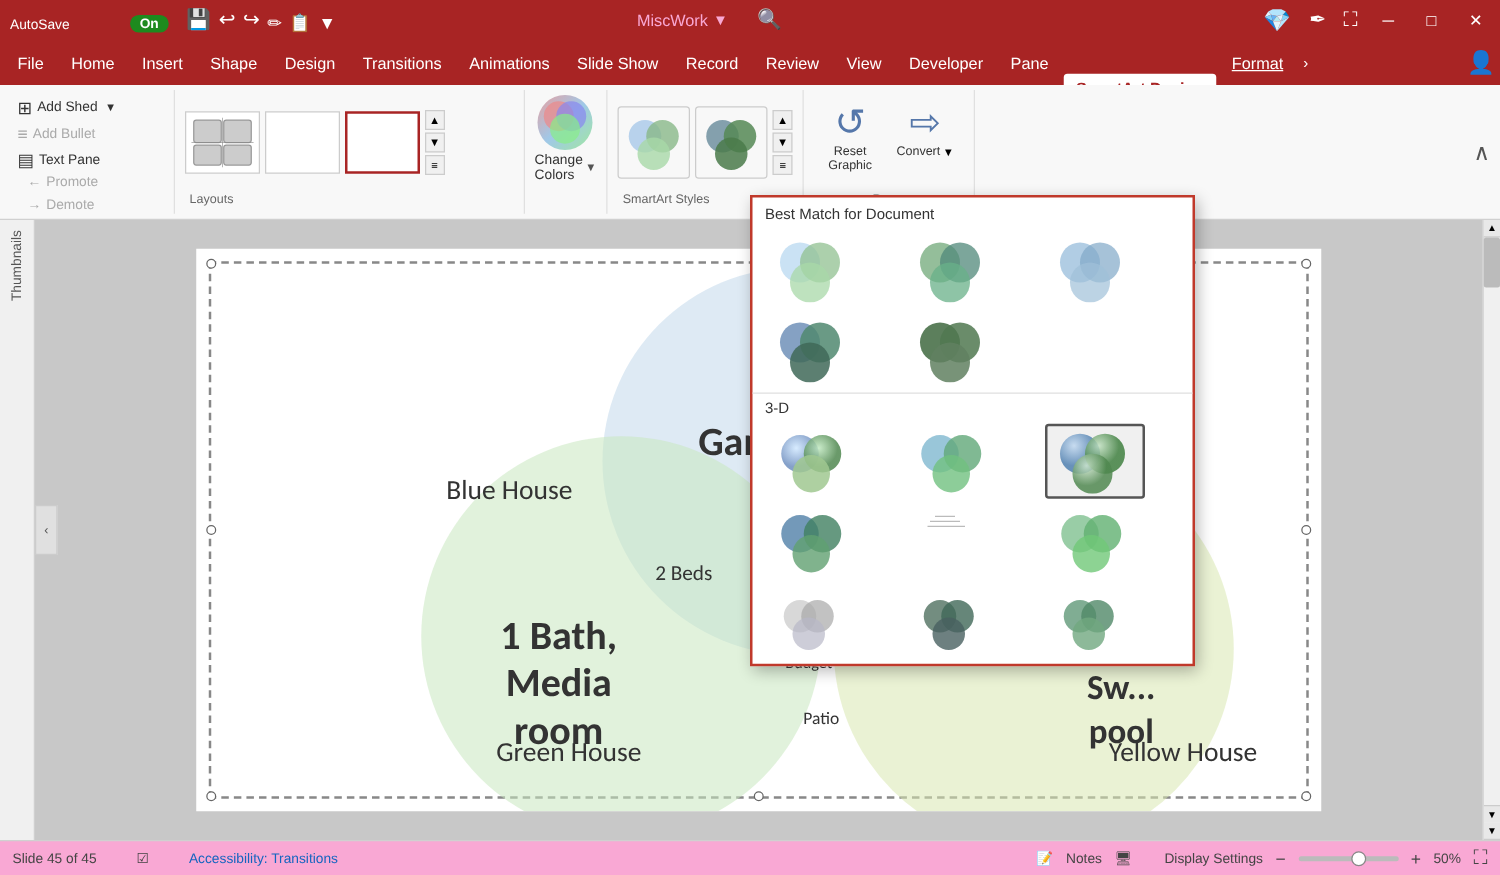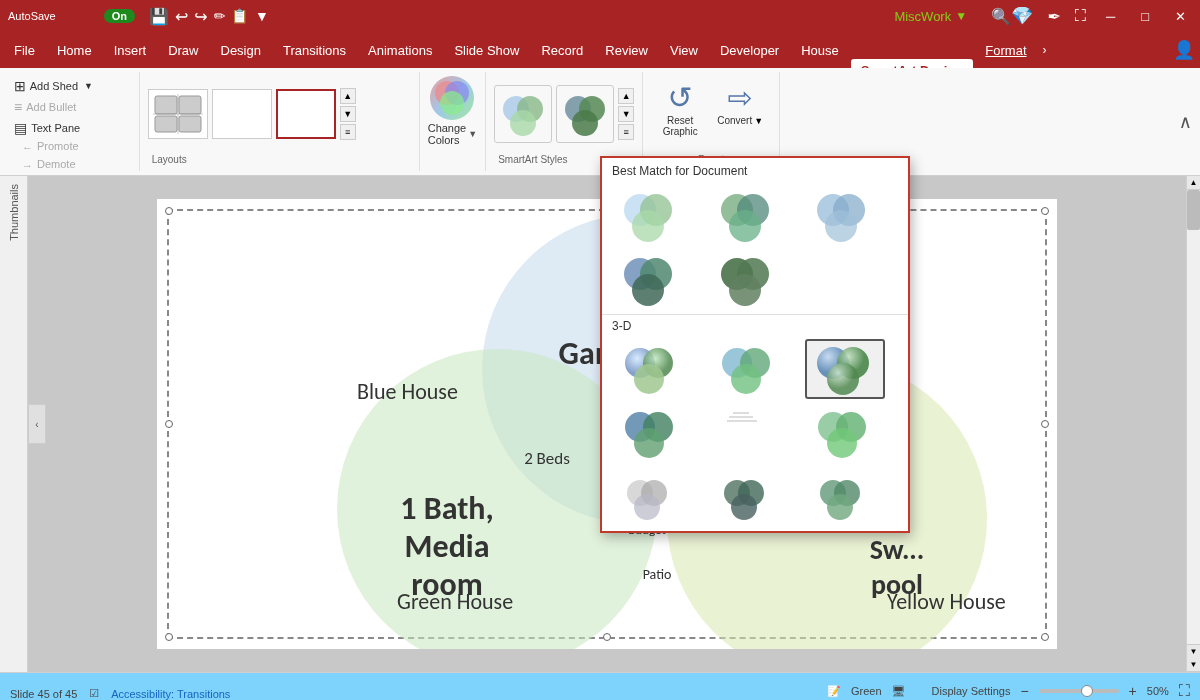--- a/index.html
+++ b/index.html
@@ -7,32 +7,32 @@
 
     
     .title-bar {
       height: 32px;
       background: #a82424;
       display: flex;
       align-items: center;
       padding: 0 8px;
       color: white;
     }
-    .title-bar-left { display: flex; align-items: center; gap: 6px; flex: 1; }
+    .title-bar-left { display: flex; align-items: flex-end; gap: 6px; flex: 1; }
     .autosave-label { font-size: 11px; }
     .autosave-toggle {
       background: #1e8a1e;
       color: white;
       border-radius: 10px;
       padding: 1px 8px;
       font-size: 11px;
       font-weight: bold;
       margin-left: 42px;
     }
-    .title-bar-center { flex: 1; text-align: center; font-size: 13px; color: #84cc16; display: flex; align-items: center; justify-content: flex-end; gap: 4px; }
+    .title-bar-center { flex: 1; text-align: center; font-size: 13px; color: #f9a8d4; display: flex; align-items: center; justify-content: flex-start; gap: 4px; }
     .title-bar-right { display: flex; align-items: center; gap: 14px; color: white; font-size: 14px; }
     .win-btn { font-size: 13px; cursor: pointer; padding: 0 6px; }
 
     
     .menu-bar {
       height: 36px;
       background: #a82424;
       display: flex;
       align-items: center;
       padding: 0 4px;
@@ -194,21 +194,21 @@
       padding: 4px;
       border-radius: 3px;
       min-width: 50px;
     }
 
     
     .dropdown-panel {
       position: absolute;
       top: 88px;
       left: 600px;
-      width: 310px;
+      width: 356px;
       background: white;
       border: 2px solid #c0392b;
       z-index: 100;
       box-shadow: 2px 4px 12px rgba(0,0,0,0.3);
     }
     .dropdown-section-title {
       font-size: 12px;
       color: #333;
       padding: 6px 10px 4px;
       font-weight: 500;
@@ -328,28 +328,28 @@
       width: 900px;
       height: 450px;
       background: white;
       position: relative;
       overflow: hidden;
     }
 
     
     .status-bar {
       height: 28px;
-      background: #7dd3fc;
+      background: #f9a8d4;
       border-top: 1px solid #d0d0d0;
       display: flex;
-      align-items: flex-end;
+      align-items: center;
       padding: 0 10px;
       font-size: 11px;
       color: #444;
-      gap: 12px;
+      gap: 32px;
     }
     .status-right {
       margin-left: auto;
       display: flex;
       align-items: center;
       gap: 10px;
     }
     .zoom-slider {
       width: 80px;
       height: 4px;
@@ -410,30 +410,30 @@
     <span class="win-btn">─</span>
     <span class="win-btn">□</span>
     <span class="win-btn">✕</span>
   </div>
 </div>
 
 <div class="menu-bar">
   <span class="menu-item">File</span>
   <span class="menu-item">Home</span>
   <span class="menu-item">Insert</span>
-  <span class="menu-item">Draw</span>
+  <span class="menu-item">Shape</span>
   <span class="menu-item">Design</span>
   <span class="menu-item">Transitions</span>
   <span class="menu-item">Animations</span>
   <span class="menu-item">Slide Show</span>
   <span class="menu-item">Record</span>
   <span class="menu-item">Review</span>
   <span class="menu-item">View</span>
   <span class="menu-item">Developer</span>
-  <span class="menu-item">House</span>
+  <span class="menu-item">Pane</span>
   <span class="menu-item smartart">SmartArt Design</span>
   <span class="menu-item format-tab">Format</span>
   <span class="menu-expand">›</span>
   <span class="menu-user">👤</span>
 </div>
 
 <div class="ribbon">
 
   <div class="create-graphic-group">
     <div class="ribbon-btns">
@@ -773,21 +773,21 @@
     <div class="scroll-arrow">▼</div>
   </div>
 </div>
 
 <div class="status-bar">
   <span>Slide 45 of 45</span>
   <span>☑</span>
   <span style="cursor:pointer; color:#1565c0;">Accessibility: Transitions</span>
   <div class="status-right">
     <span>📝</span>
-    <span style="cursor:pointer;">Green</span>
+    <span style="cursor:pointer;">Notes</span>
     <span>🖥</span>
     <span style="cursor:pointer;padding-left:16px;">Display Settings</span>
     <span style="cursor:pointer; font-size:14px;">−</span>
     <div class="zoom-slider">
       <div class="zoom-thumb"></div>
     </div>
     <span style="cursor:pointer; font-size:14px;">+</span>
     <span style="cursor:pointer;">50%</span>
     <span style="cursor:pointer; font-size:16px;">⛶</span>
   </div>

